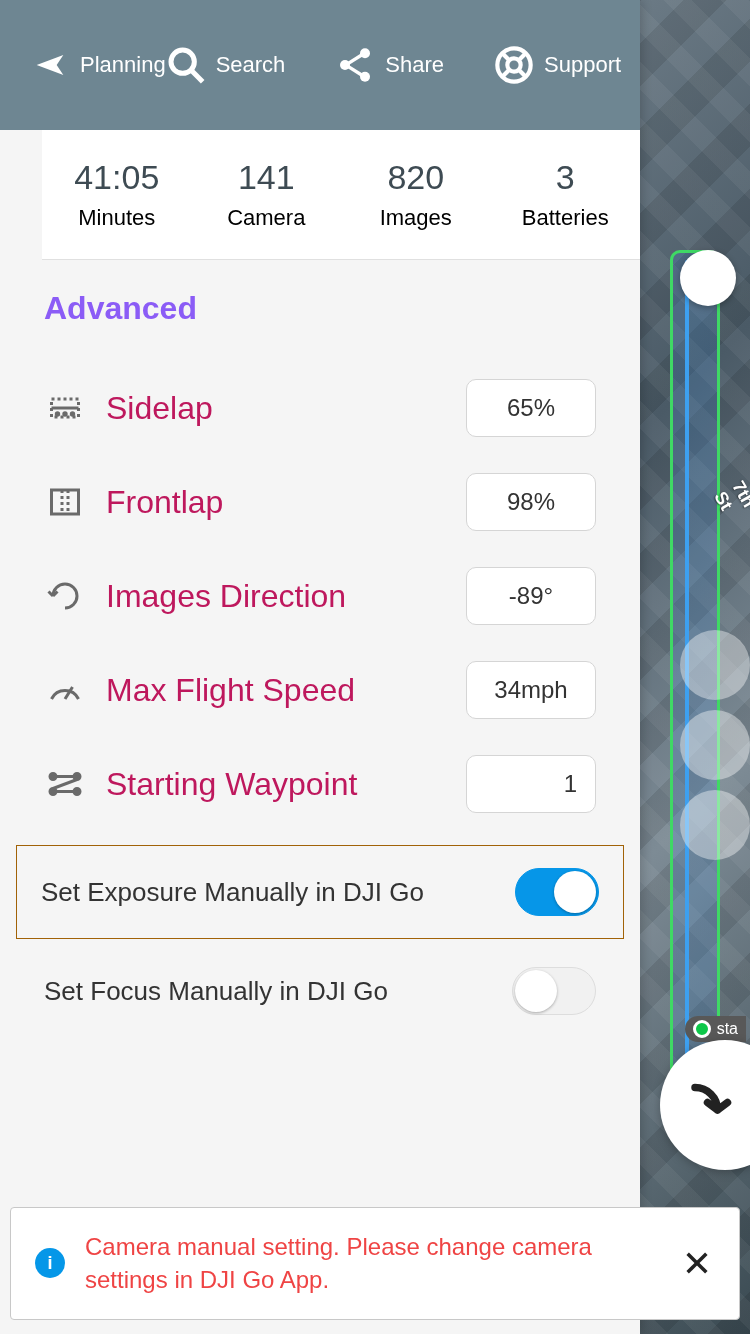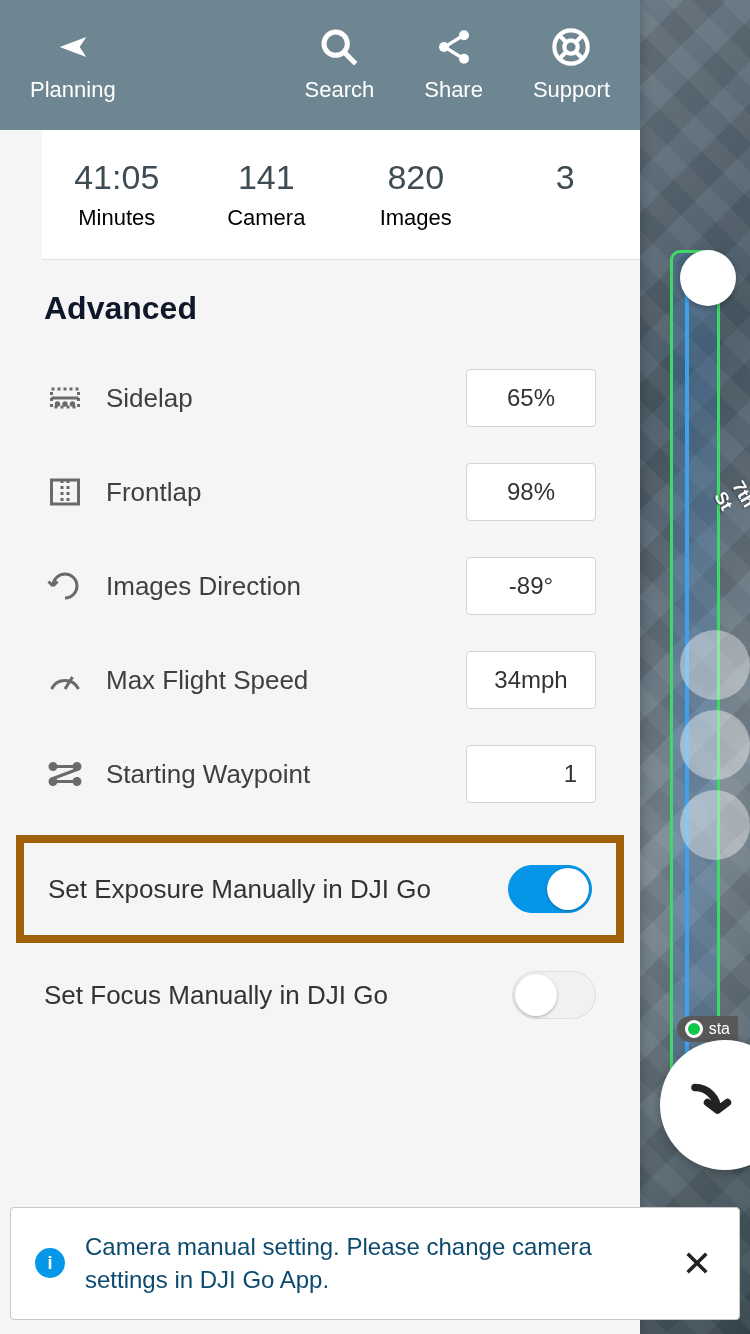--- a/index.html
+++ b/index.html
@@ -75,21 +75,21 @@
   height: 70px;
   border-radius: 50%;
   background: rgba(255,255,255,0.4);
 }
 .mc1 { top: 630px; left: 40px; }
 .mc2 { top: 710px; left: 40px; }
 .mc3 { top: 790px; left: 40px; }
 .sta-badge {
   position: absolute;
   top: 1016px;
-  right: 12px;
+  right: 4px;
   display: flex;
   align-items: center;
   background: #585858;
   border-radius: 14px 0 0 14px;
   padding: 4px 8px;
   color: #fff;
   font-size: 16px;
 }
 .sta-dot {
   width: 18px;
@@ -129,21 +129,21 @@
 .header {
   background: #6e8692;
   height: 130px;
   display: flex;
   align-items: center;
   justify-content: space-between;
   padding: 0 30px;
 }
 .hdr-item {
   display: flex;
-  flex-direction: column;
+  flex-direction: row;
   align-items: center;
   color: #fff;
   font-size: 22px;
   gap: 10px;
 }
 .hdr-item svg { width: 40px; height: 40px; fill: #fff; }
 .hdr-left { margin-right: auto; }
 .hdr-group { display: flex; gap: 50px; }
 
 
@@ -168,61 +168,61 @@
   margin-top: 8px;
 }
 
 
 .section {
   padding: 30px 44px;
 }
 .section-title {
   font-size: 32px;
   font-weight: 600;
-  color: #0f172a;
-  margin-bottom: 24px;
+  color: #8b5cf6;
+  margin-bottom: 34px;
 }
 
 .row {
   display: flex;
   align-items: center;
   padding: 18px 0;
 }
 .row-icon {
   width: 42px;
   height: 42px;
   margin-right: 20px;
   display: flex;
   align-items: center;
   justify-content: center;
 }
 .row-icon svg { width: 36px; height: 36px; fill: none; stroke: #6a6a6a; stroke-width: 2; }
 .row-label {
   flex: 1;
-  font-size: 26px;
-  color: #404040;
+  font-size: 32px;
+  color: #be185d;
 }
 .row-input {
   width: 130px;
   height: 58px;
   background: #fff;
   border: 1px solid #d5d5d5;
-  border-radius: 4px;
+  border-radius: 10px;
   text-align: center;
   font-size: 24px;
   color: #333;
   display: flex;
   align-items: center;
   justify-content: center;
 }
 .row-input.right { justify-content: flex-end; padding-right: 18px; }
 
 
 .highlight-box {
-  border: 8px solid #a16207;
+  border: 1px solid #a16207;
   padding: 22px 24px;
   margin: 14px -28px 10px -28px;
 }
 .highlight-box .trow,
 .plain-trow { display: flex; align-items: center; }
 .plain-trow { padding: 18px 0; }
 .trow-label {
   flex: 1;
   font-size: 26px;
   color: #333;
@@ -273,21 +273,21 @@
   display: flex;
   align-items: center;
   justify-content: center;
   font-weight: bold;
   font-size: 18px;
   flex-shrink: 0;
 }
 .toast-text {
   flex: 1;
   font-size: 24px;
-  color: #0c4a6e;
+  color: #ef4444;
   line-height: 1.4;
 }
 .toast-close {
   width: 36px;
   height: 36px;
   display: flex;
   align-items: center;
   justify-content: center;
   cursor: pointer;
 }
@@ -364,20 +364,21 @@
     <div class="stat">
       <div class="stat-val">141</div>
       <div class="stat-lbl">Camera</div>
     </div>
     <div class="stat">
       <div class="stat-val">820</div>
       <div class="stat-lbl">Images</div>
     </div>
     <div class="stat">
       <div class="stat-val">3</div>
+      <div class="stat-lbl">Batteries</div>
     </div>
   </div>
 
   <div class="section">
     <div class="section-title">Advanced</div>
 
     <div class="row">
       <div class="row-icon">
         <svg viewBox="0 0 24 24">
             <rect x="3" y="6" width="18" height="12" stroke-dasharray="2 2"></rect>

